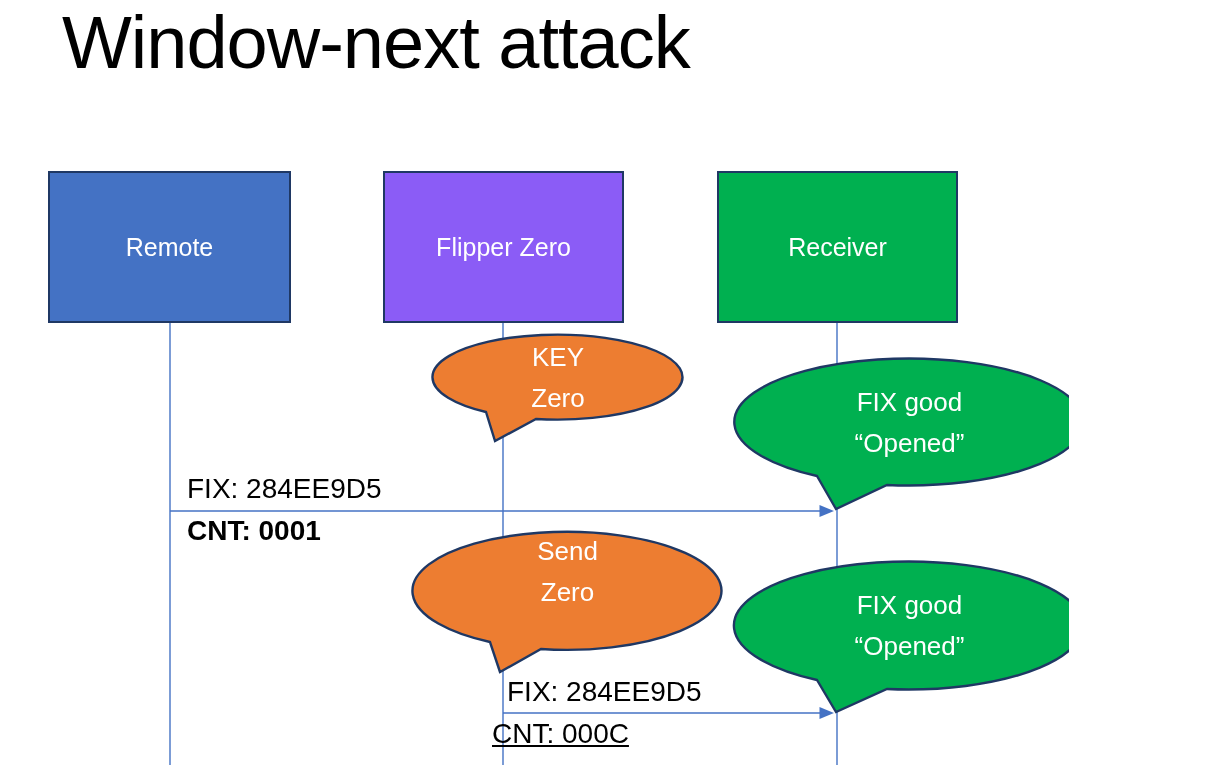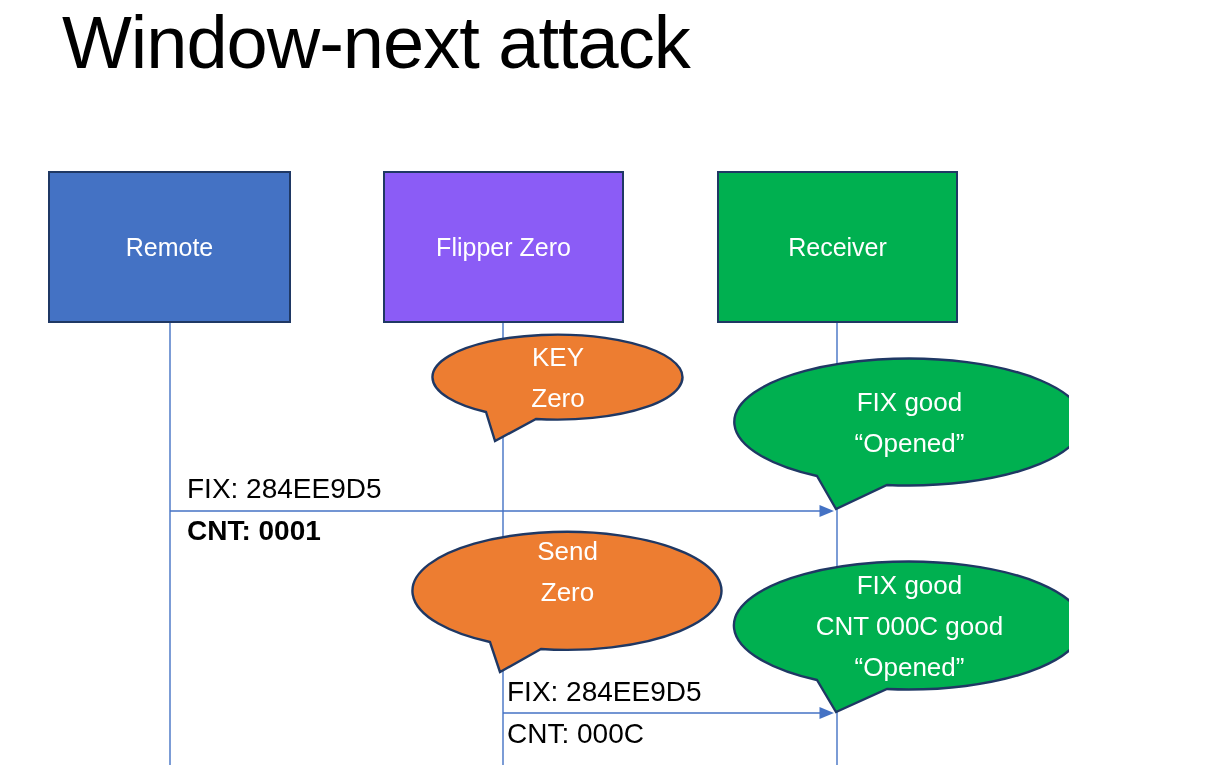--- a/index.html
+++ b/index.html
@@ -123,22 +123,21 @@
     <div>“Opened”</div>
   </div>
 
   <div class="callout-text" style="left:413px; top:513px; width:309px; height:118px;">
     <div>Send</div>
     <div>Zero</div>
   </div>
 
   <div class="callout-text" style="left:735px; top:562px; width:349px; height:128px;">
     <div>FIX good</div>
-    <div>CNT 000C good</div>
     <div>“Opened”</div>
   </div>
 
   <div class="msg-label" style="left:187px; top:474px;">FIX: 284EE9D5</div>
   <div class="msg-label" style="left:187px; top:516px;font-weight:bold;">CNT: 0001</div>
   <div class="msg-label" style="left:507px; top:677px;">FIX: 284EE9D5</div>
-  <div class="msg-label" style="left:507px; top:719px;">CNT: 000C</div>
+  <div class="msg-label" style="left:492px; top:719px;text-decoration:underline;">CNT: 000C</div>
 
 </div>
 
 </body></html>

